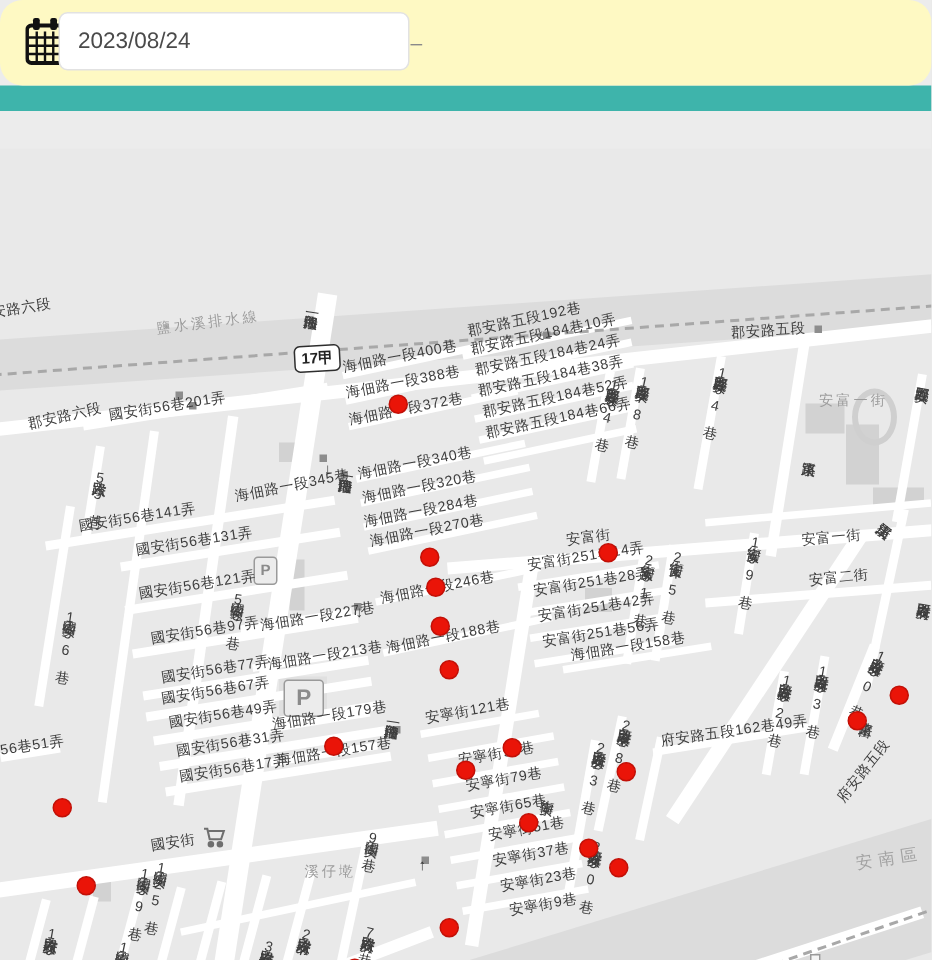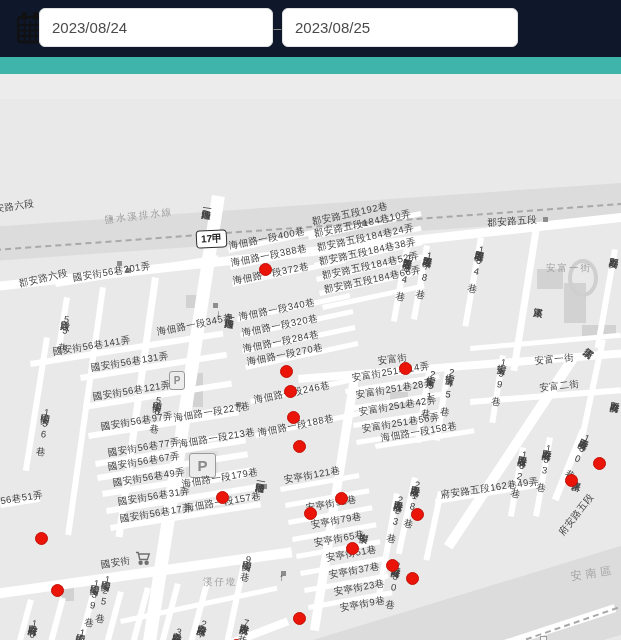--- a/index.html
+++ b/index.html
@@ -1,19 +1,19 @@
 <!DOCTYPE html>
 <html><head>
 <meta charset="utf-8">
 <style>
   html,body{margin:0;padding:0;}
   body{width:621px;height:640px;overflow:hidden;background:#ececec;
        font-family:"Liberation Sans","DejaVu Sans",sans-serif;}
   
-  .toolbar{position:relative;height:57px;background:#0f172a;display:flex;align-items:center;}
+  .toolbar{position:relative;height:57px;background:#fef9c3;display:flex;align-items:center;border-radius:15px;}
   .cal-icon{position:absolute;left:17px;top:11px;width:26px;height:33px;}
   .date-input{position:absolute;top:8px;height:39px;background:#fff;border:1px solid #e2e2e2;
       border-radius:6px;font-size:15px;color:#4a4a4a;padding:0 0 0 12px;box-sizing:border-box;
       font-family:"Liberation Sans",sans-serif;outline:none;}
   #date-from{left:39px;width:234px;}
   #date-to{left:282px;width:236px;}
   .range-dash{position:absolute;left:273px;top:20px;width:9px;text-align:center;color:#8a8a8a;font-size:14px;}
   .teal-bar{height:17px;background:#3eb4ab;}
   .gap{height:25px;background:#ececec;}
   
@@ -52,21 +52,20 @@
       <line x1="2" y1="14" x2="24" y2="14"></line>
         <line x1="2" y1="19.5" x2="24" y2="19.5"></line>
         <line x1="2" y1="25" x2="24" y2="25"></line>
       <line x1="7.5" y1="10" x2="7.5" y2="30"></line>
         <line x1="13" y1="10" x2="13" y2="30"></line>
         <line x1="18.5" y1="10" x2="18.5" y2="30"></line>
     </g>
   </svg>
   <input id="date-from" class="date-input" readonly="" value="2023/08/24" style="">
   <span class="range-dash">–</span>
-  <input id="date-to" class="date-input" readonly="" value="2023/08/25" style="">
 </div>
 <div class="teal-bar"></div>
 <div class="gap"></div>
 
 <div id="map">
   <div class="shield">17甲</div>
   <div class="picon" id="parking-small-icon" style="left: 169px; top: 272px; position: absolute; width: 14px; height: 17px; font-size: 10px; line-height: 17px;">P</div>
   <div class="picon" id="parking-large-icon" style="left: 189px; top: 354px; position: absolute; width: 25px; height: 23px; font-size: 15px; line-height: 23px;">P</div>
   <svg class="cart" id="shopping-cart-icon" width="16" height="15" viewBox="0 0 16 15" style="left: 135px; top: 452px; position: absolute;">
     <g stroke="#6f6f6f" stroke-width="1.4" fill="none">

